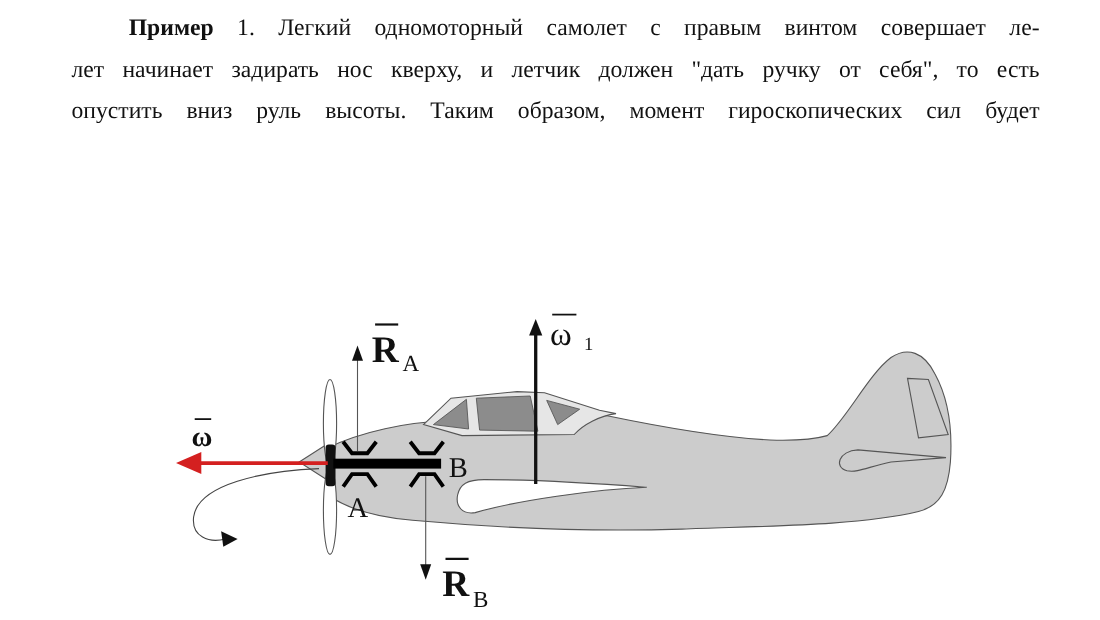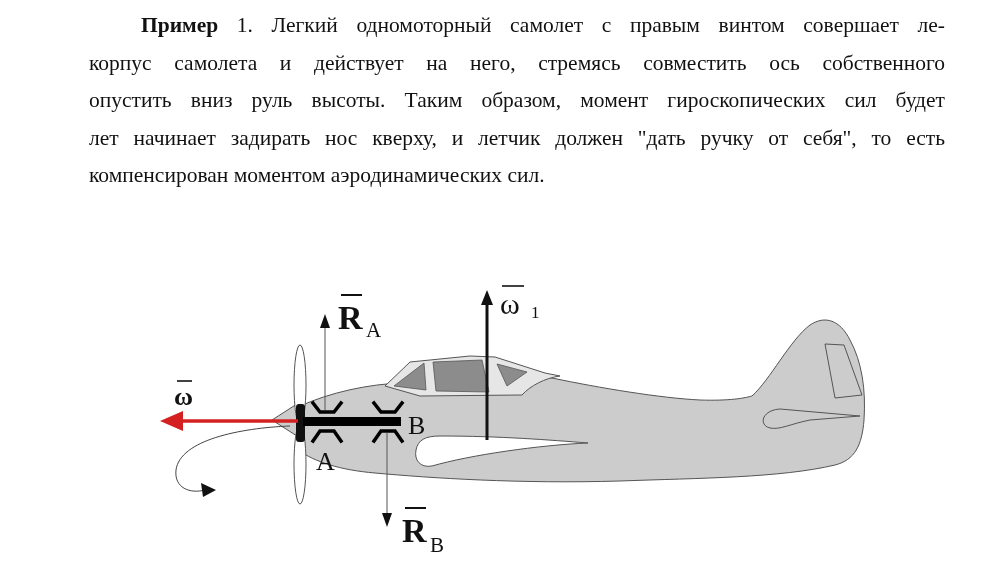--- a/index.html
+++ b/index.html
@@ -1,37 +1,35 @@
 <!DOCTYPE html>
 <html><head>
   <meta charset="utf-8">
   <style>
     html, body { margin: 0; padding: 0; background: #ffffff; }
     body { width: 1000px; height: 564px; position: relative; overflow: hidden; font-family: "Liberation Serif", "DejaVu Serif", serif; color: #111; }
     .para { position: absolute; left: 65px; top: 7px; width: 880px; font-size: 21.5px; line-height: 37.5px; text-align: justify; }
-    .line { display: block; white-space: nowrap; text-align: justify; text-align-last: justify; height: 37.5px; margin-left: 24px; }
+    .line { display: block; white-space: nowrap; text-align: justify; text-align-last: justify; height: 37.5px; }
     .line.last { text-align-last: left; }
     .bold { font-weight: bold; }
     .ital { font-style: italic; font-family: "Liberation Serif", serif; }
     .vec { display: inline-block; position: relative; padding: 0 2px; }
     .vec::before { content: ""; position: absolute; left: 3px; right: 3px; top: 5px; border-top: 1.5px solid #111; }
     .sub { font-size: 13px; vertical-align: -5px; }
     .indent { padding-left: 52px; }
     #figure { position: absolute; left: 0; top: 0; width: 1000px; height: 564px; pointer-events: none; }
     #figure .lbl { font-family: "Liberation Serif", serif; fill: #111; }
   </style>
 </head>
 <body>
 
 <div class="para">
   <span class="line indent"><span class="bold">Пример</span> <span>1.</span><span> Легкий одномоторный самолет с правым винтом совершает ле-</span></span>
-  <span class="line">корпус самолета и действует на него, стремясь совместить ось собственного</span>
+  <span class="line">лет начинает задирать нос кверху, и летчик должен "дать ручку от себя", то есть</span>
   <span class="line">опустить вниз руль высоты. Таким образом, момент гироскопических сил будет</span>
-  <span class="line">лет начинает задирать нос кверху, и летчик должен "дать ручку от себя", то есть</span>
-  <span class="line last">компенсирован моментом аэродинамических сил.</span>
 </div>
 
 <svg id="figure" viewBox="0 0 1000 564" xmlns="http://www.w3.org/2000/svg">
   <defs>
     <marker id="ahBlack" markerWidth="10" markerHeight="10" refX="5" refY="5" orient="auto" markerUnits="userSpaceOnUse">
       <path d="M0,1 L10,5 L0,9 Z" fill="#111"></path>
     </marker>
   </defs>
 
   <path d="M298,407

